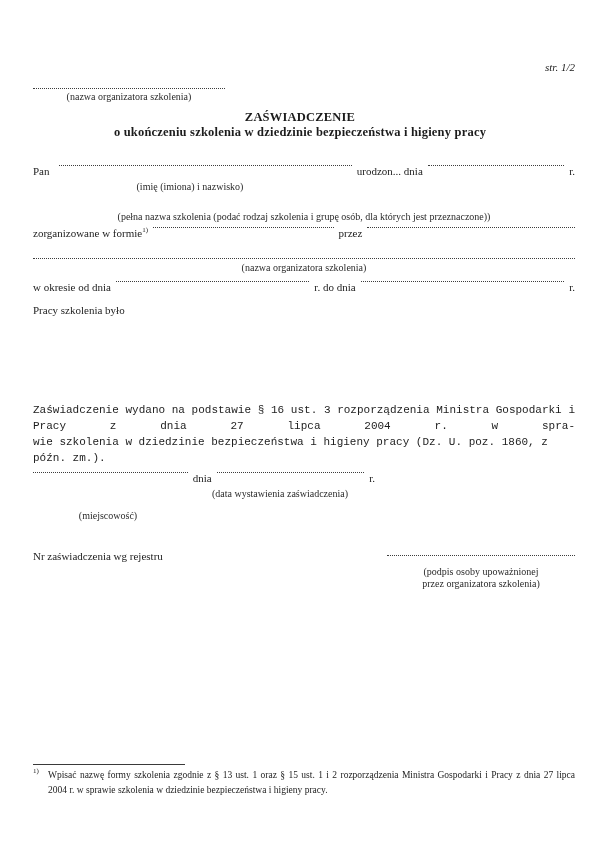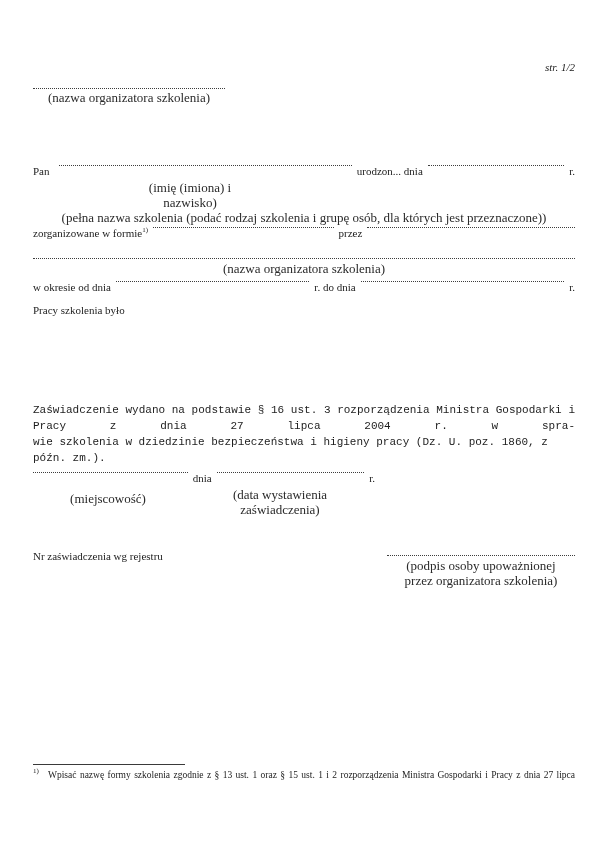--- a/index.html
+++ b/index.html
@@ -7,21 +7,21 @@
   .page {
     position:relative; width:600px; height:849px; background:#ffffff;
     color:#1c1c1c; font-family:"Liberation Serif","DejaVu Serif",serif;
     font-size:11px; overflow:hidden;
   }
   .abs { position:absolute; }
   .row { position:absolute; left:33px; right:25px; display:flex; align-items:flex-start; }
   .lbl { white-space:pre; line-height:1.2; }
   .dots { flex:1 1 auto; border-bottom:1px dotted #3d3d3d; margin:0 5px 3px 5px; height:1px; }
   .dots-static { display:block; border-bottom:1px dotted #3d3d3d; height:1px; }
-  .caption { font-size:13px; color:#2a2a2a; line-height:1.15; }
+  .caption { font-size:10px; color:#2a2a2a; line-height:1.15; }
   .center { text-align:center; }
   .title { font-weight:bold; font-size:12.5px; line-height:15px; letter-spacing:.2px; }
   .italic { font-style:italic; }
   .para { line-height:16px; }
   .justify-last { text-align:justify; text-align-last:justify; }
   sup { font-size:7px; line-height:0; vertical-align:super; }
   .fn { font-size:9.5px; line-height:15px; }
   .fn-rule { border-top:1px solid #3a3a3a; height:0; }
 </style>
 </head>
@@ -29,20 +29,24 @@
 
 <div class="page">
 
   <div class="abs italic" style="top:61px; right:25px;">str. 1/2</div>
 
   <div class="abs" style="top:82px; left:33px; width:192px;">
     <span class="dots-static" style="margin-top:6px;"></span>
     <div class="caption center" style="margin-top:2px;">(nazwa organizatora szkolenia)</div>
   </div>
 
+  <div class="abs center title" style="top:110px; left:0; width:600px;">
+    <div>ZAŚWIADCZENIE</div>
+    <div>o ukończeniu szkolenia w dziedzinie bezpieczeństwa i higieny pracy</div>
+  </div>
 
   <div class="row" style="top:165px;">
     <span class="lbl">Pan</span>
     <span class="dots" style="flex-grow:2.15; margin-left:9px;"></span>
     <span class="lbl">urodzon... dnia</span>
     <span class="dots" style="flex-grow:1;"></span>
     <span class="lbl">r.</span>
   </div>
   <div class="abs caption center" style="top:181px; left:130px; width:120px;">(imię (imiona) i nazwisko)</div>
 
@@ -74,35 +78,36 @@
     <div class="justify-last">Zaświadczenie wydano na podstawie § 16 ust. 3 rozporządzenia Ministra Gospodarki i Pracy z dnia 27 lipca 2004 r. w spra-</div>
     <div>wie szkolenia w dziedzinie bezpieczeństwa i higieny pracy (Dz. U. poz. 1860, z późn. zm.).</div>
   </div>
 
   <div class="row" style="top:472px; left:33px; right:auto; width:342px;">
     <span class="dots" style="flex-grow:1.05; margin-left:0;"></span>
     <span class="lbl">dnia</span>
     <span class="dots" style="flex-grow:1;"></span>
     <span class="lbl">r.</span>
   </div>
-  <div class="abs caption center" style="top:492px; left:33px; width:150px;">(miejscowość)</div>
+  <div class="abs caption center" style="top:510px; left:33px; width:150px;">(miejscowość)</div>
   <div class="abs caption center" style="top:488px; left:200px; width:160px;">(data wystawienia zaświadczenia)</div>
 
   <div class="row" style="top:550px; left:33px; right:auto; width:325px;flex-direction:column;">
     <span class="lbl">Nr zaświadczenia wg rejestru</span>
     <span class="dots" style="margin-right:0;"></span>
   </div>
 
   <div class="abs" style="top:548px; left:387px; width:188px;">
     <span class="dots-static" style="margin-top:7px;"></span>
-    <div class="caption center" style="margin-top:3px;">
+    <div class="caption center" style="margin-top:10px;">
       <div>(podpis osoby upoważnionej</div>
       <div>przez organizatora szkolenia)</div>
     </div>
   </div>
 
   <div class="abs fn-rule" style="top:764px; left:33px; width:152px;"></div>
   <div class="abs fn" style="top:768px; left:33px; right:25px; padding-left:15px;">
     <sup class="abs" style="left:0; top:3px;">1)</sup>
     <div class="justify-last">Wpisać nazwę formy szkolenia zgodnie z § 13 ust. 1 oraz § 15 ust. 1 i 2 rozporządzenia Ministra Gospodarki i Pracy z dnia 27 lipca</div>
+    <div>2004 r. w sprawie szkolenia w dziedzinie bezpieczeństwa i higieny pracy.</div>
   </div>
 
 </div>
 
 </body></html>

